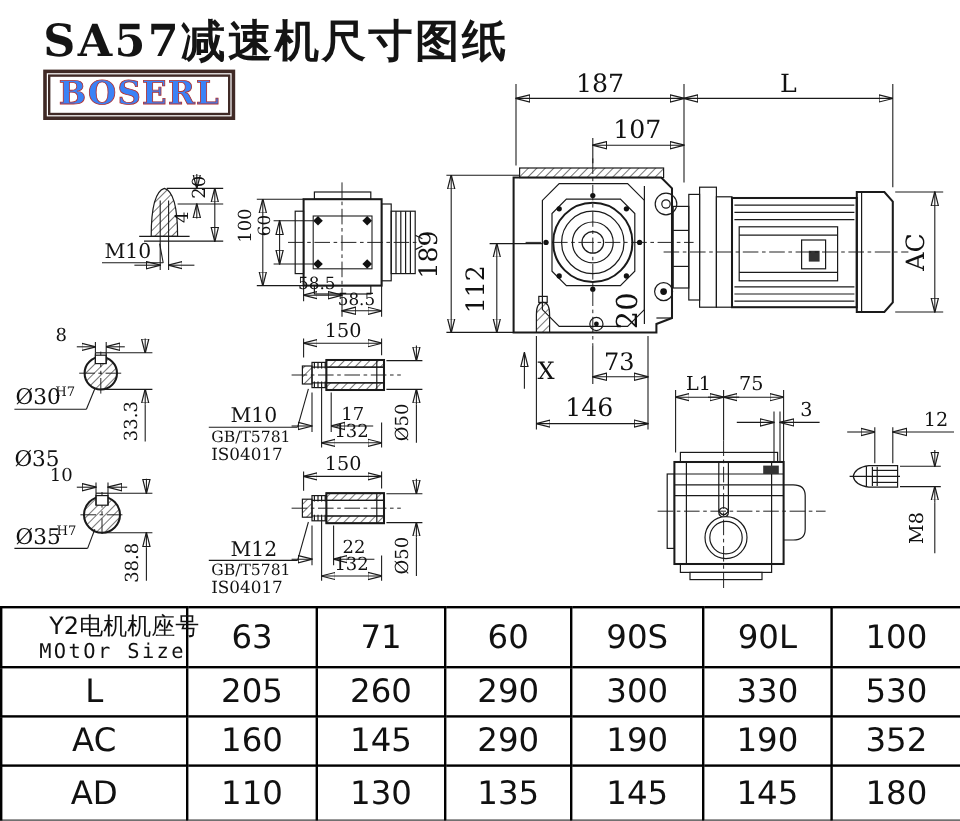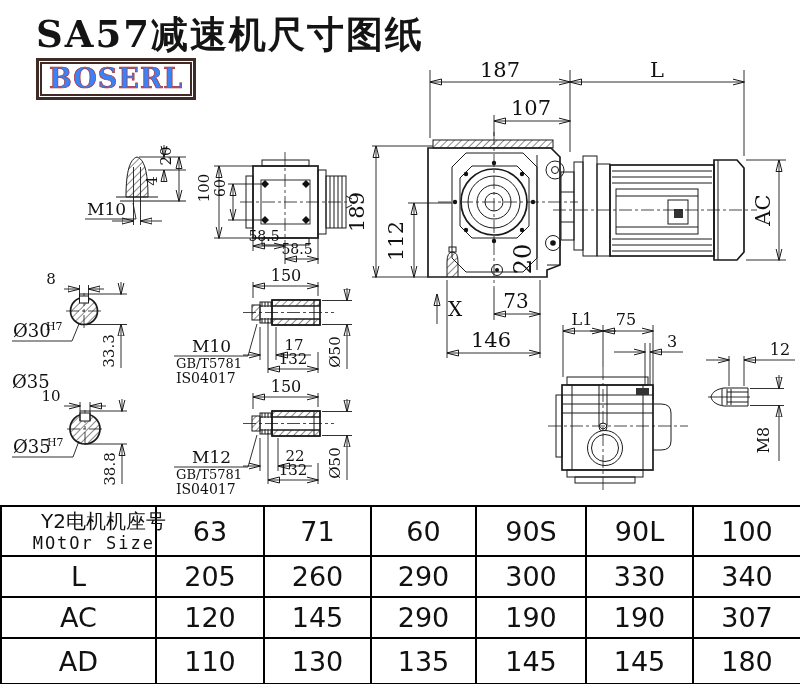--- a/index.html
+++ b/index.html
@@ -424,30 +424,30 @@
         <td>90L</td>
         <td>100</td>
       </tr>
       <tr style="height:41px">
         <td>L</td>
         <td>205</td>
         <td>260</td>
         <td>290</td>
         <td>300</td>
         <td>330</td>
-        <td>340</td>
+        <td>530</td>
       </tr>
       <tr style="height:41px">
         <td>AC</td>
-        <td>120</td>
+        <td>160</td>
         <td>145</td>
         <td>290</td>
         <td>190</td>
         <td>190</td>
-        <td>307</td>
+        <td>352</td>
       </tr>
       <tr style="height:46px">
         <td>AD</td>
         <td>110</td>
         <td>130</td>
         <td>135</td>
         <td>145</td>
         <td>145</td>
         <td>180</td>
       </tr>

